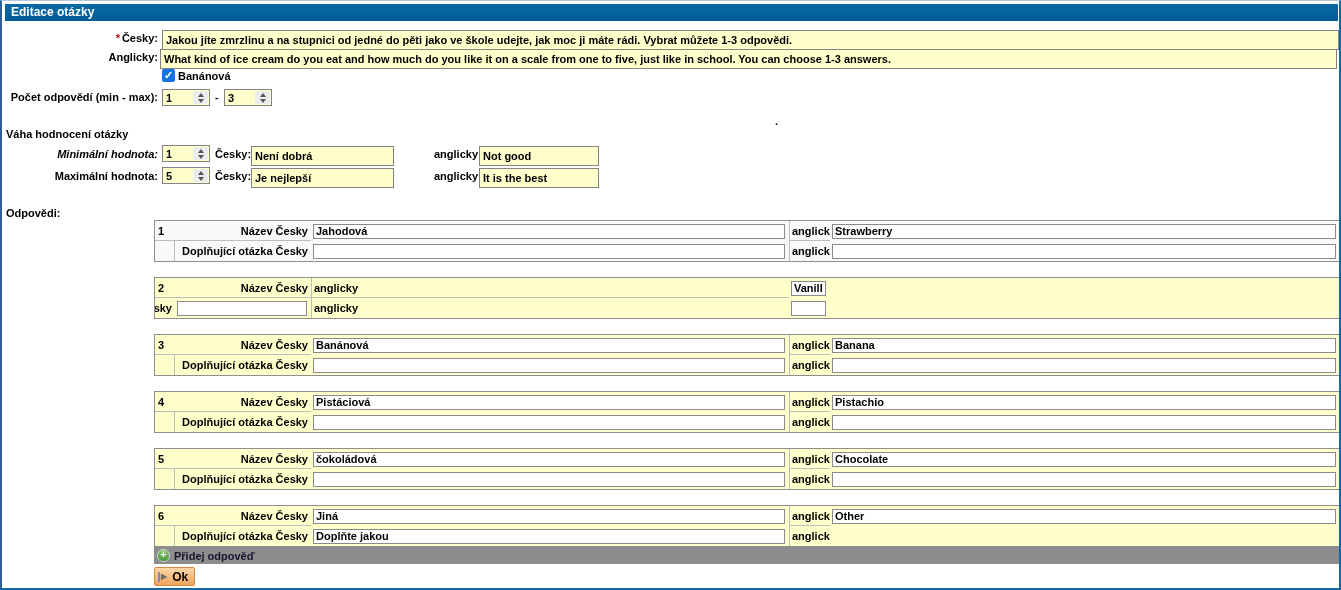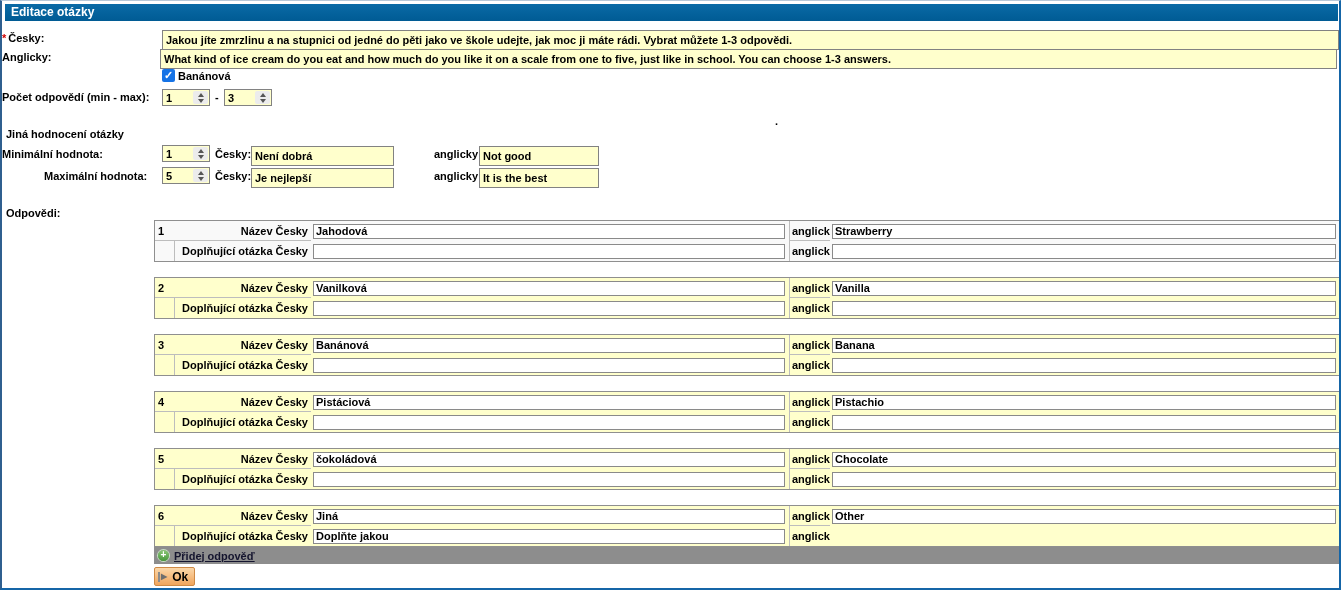--- a/index.html
+++ b/index.html
@@ -12,21 +12,21 @@
     border-bottom:2px solid #1565a7; border-top:1px solid #b8c8d8;
   }
 
   .titlebar {
     position:absolute; left:3px; top:3px; width:1333px; height:17px;
     background:linear-gradient(#0a6aa6,#005b94); color:#fff;
     font-size:12px; line-height:17px; padding-left:6px;
   }
 
   .lbl { position:absolute; white-space:nowrap; }
-  .lbl.right { }
+  .lbl.right { text-align:right; }
   .req { color:#cc0000; margin-right:2px; }
 
   .tinput {
     position:absolute; height:20px; border:1px solid #828282; background:#ffffcc;
     font-family:"Liberation Sans", sans-serif; font-weight:bold; font-size:11px;
     padding:0 3px; color:#000;
   }
 
   
   .cb {
@@ -80,21 +80,21 @@
   
   .addbar {
     position:absolute; left:152px; top:546px; width:1187px; height:17px; background:#8d8d8d;
     display:flex; align-items:center; padding-left:4px;
   }
   .plus-icon {
     width:11px; height:11px; border-radius:50%; background:linear-gradient(#8cc878,#46973a);
     box-shadow:0 0 0 1px #c9dfc5; color:#fff; font-size:10px; line-height:10px;
     text-align:center; margin-right:5px;
   }
-  .addlink { color:#14142e; text-decoration:underline; cursor:pointer; }
+  .addlink { color:#14142e; cursor:pointer; }
 
   
   .okbtn {
     position:absolute; left:152px; top:566px; height:19px; min-width:37px;
     background:linear-gradient(#fbd7a9,#f1a55c); border:1px solid #cf8a45; border-radius:2px;
     display:flex; align-items:center; padding:0 6px 0 3px; cursor:pointer;
     font-size:12px;
   }
   .okbtn .arrow-icon {
     color:#6e6e6e; font-size:8px; margin-right:5px; border-left:2px solid #8c8c8c;
@@ -133,23 +133,23 @@
   <div class="spin" style="left:222px;top:88px;">
     <span class="val">3</span>
     <span class="btns">
         <span class="tri-up"></span>
         <span class="tri-dn"></span>
       </span>
   </div>
 
   <div class="stray">.</div>
 
-  <div class="heading" style="left:4px;top:127px;">Jiná hodnocení otázky</div>
-
-  <div class="lbl right" style="left:0;top:147px;width:156px;">Minimální hodnota:</div>
+  <div class="heading" style="left:4px;top:127px;">Váha hodnocení otázky</div>
+
+  <div class="lbl right" style="left:0;top:147px;width:156px;font-style:italic;">Minimální hodnota:</div>
   <div class="spin" style="left:160px;top:144px;">
     <span class="val">1</span>
     <span class="btns">
         <span class="tri-up"></span>
         <span class="tri-dn"></span>
       </span>
   </div>
   <div class="lbl" style="left:213px;top:147px;">Česky:</div>
   <input class="tinput" style="left: 249px; top: 145px; width: 143px;" value="Není dobrá">
   <div class="lbl" style="left:432px;top:147px;">anglicky:</div>
@@ -191,23 +191,20 @@
     <div class="cell c-ang">anglicky</div>
     <div class="cell">
       <input class="ainput en-followup" value="" style="">
     </div>
   </div>
       <div class="ablock">
     <div class="cell c-numlabel">
       <span class="num">2</span>
       <span class="namelbl">Název Česky</span>
     </div>
-    <div class="cell">
-      <input class="ainput" value="Vanilková" style="">
-    </div>
     <div class="cell c-ang rowa">anglicky</div>
     <div class="cell">
       <input class="ainput" value="Vanilla" style="">
     </div>
     <div class="cell c-narrow"></div>
     <div class="cell c-fulabel">Doplňující otázka Česky</div>
     <div class="cell">
       <input class="ainput" value="" style="">
     </div>
     <div class="cell c-ang">anglicky</div>

